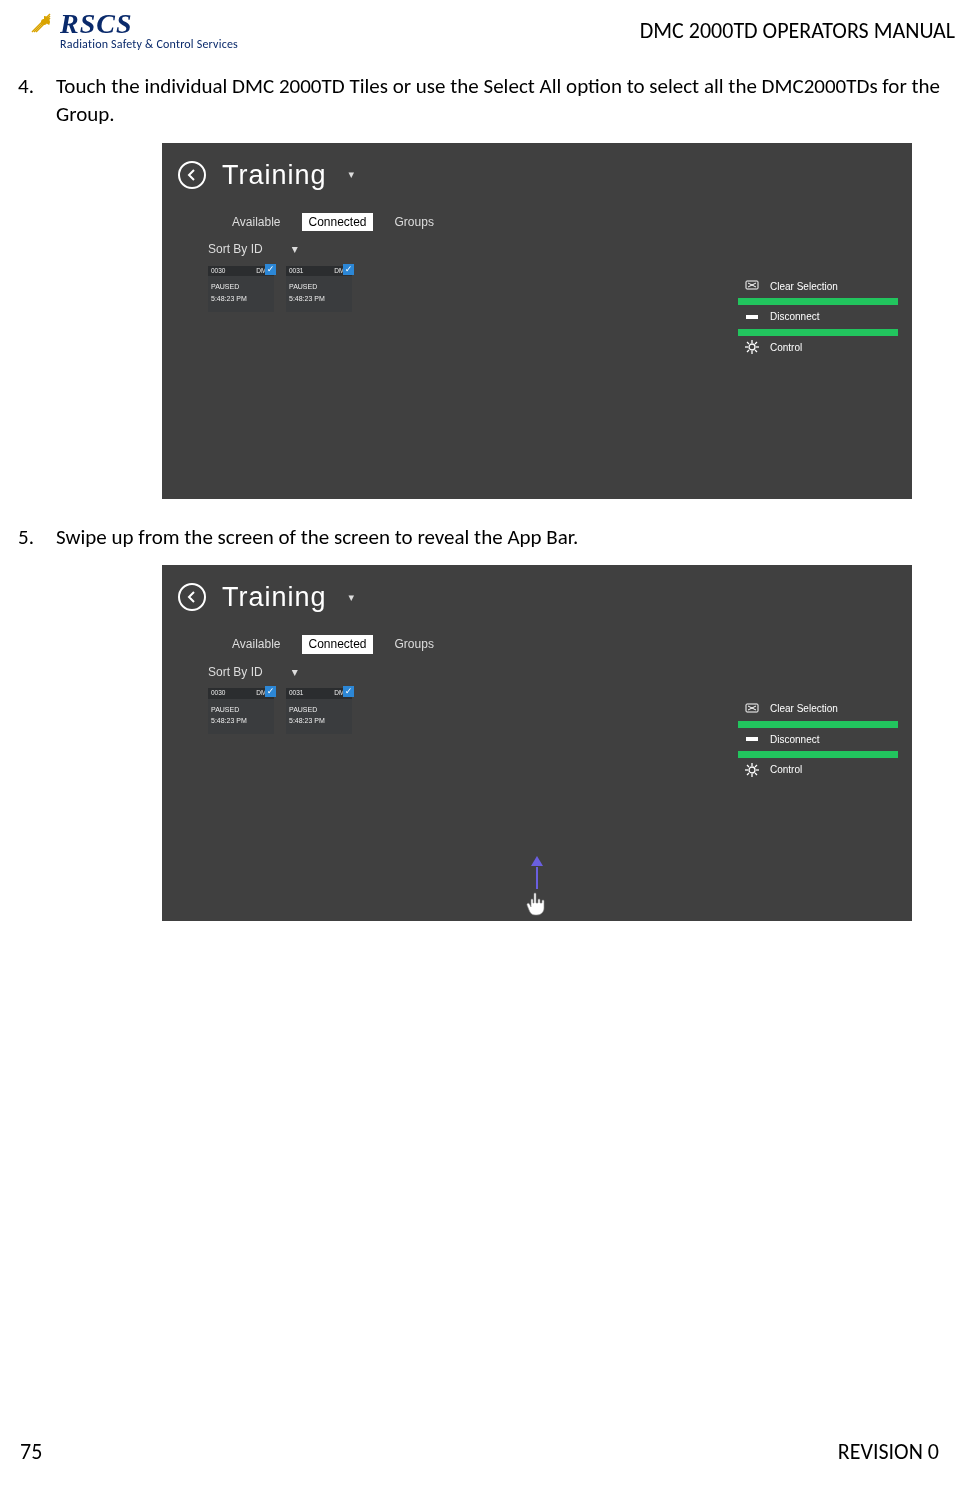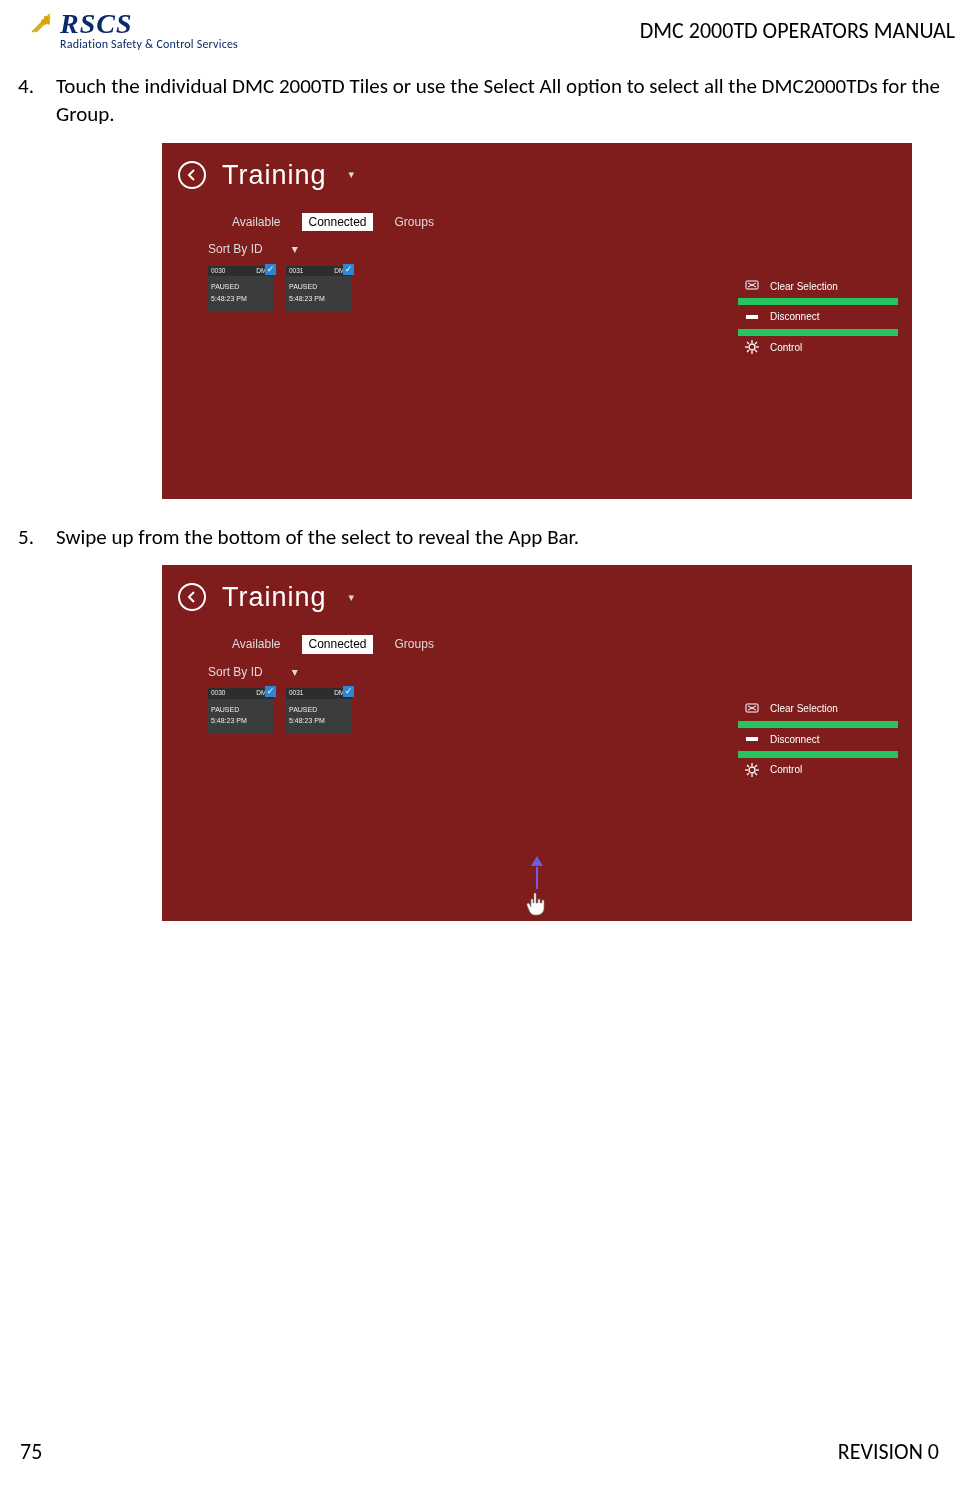--- a/index.html
+++ b/index.html
@@ -69,21 +69,21 @@
     position: absolute;
     left: 0;
     top: 0;
   }
   .shot-wrap {
     margin: 14px 0 24px 106px;
   }
   .shot {
     width: 750px;
     height: 356px;
-    background: #7f1d1d;
+    background: #404040;
     color: #fff;
     font-family: "Segoe UI", Arial, sans-serif;
     position: relative;
     overflow: hidden;
   }
   .shot-inner { padding: 14px 16px 10px 16px; }
   .shot-title-row {
     display: flex;
     align-items: center;
     gap: 16px;
@@ -318,21 +318,21 @@
                   </svg>
               </span>
               <span>Control</span>
             </div>
           </div>
         </div>
       </div>
     </li>
 
     <li>
-      <span>Swipe up from the bottom of the select to reveal the App Bar.</span>
+      <span>Swipe up from the screen of the screen to reveal the App Bar.</span>
       <div class="shot-wrap">
         <div class="shot">
           <div class="shot-inner">
             <div class="shot-title-row">
               <div class="back-circle">
                 <svg width="12" height="12" viewBox="0 0 12 12">
                     <path d="M8 1 L3 6 L8 11" stroke="#fff" stroke-width="2" fill="none"></path>
                   </svg>
               </div>
               <span class="shot-title">Training</span>

